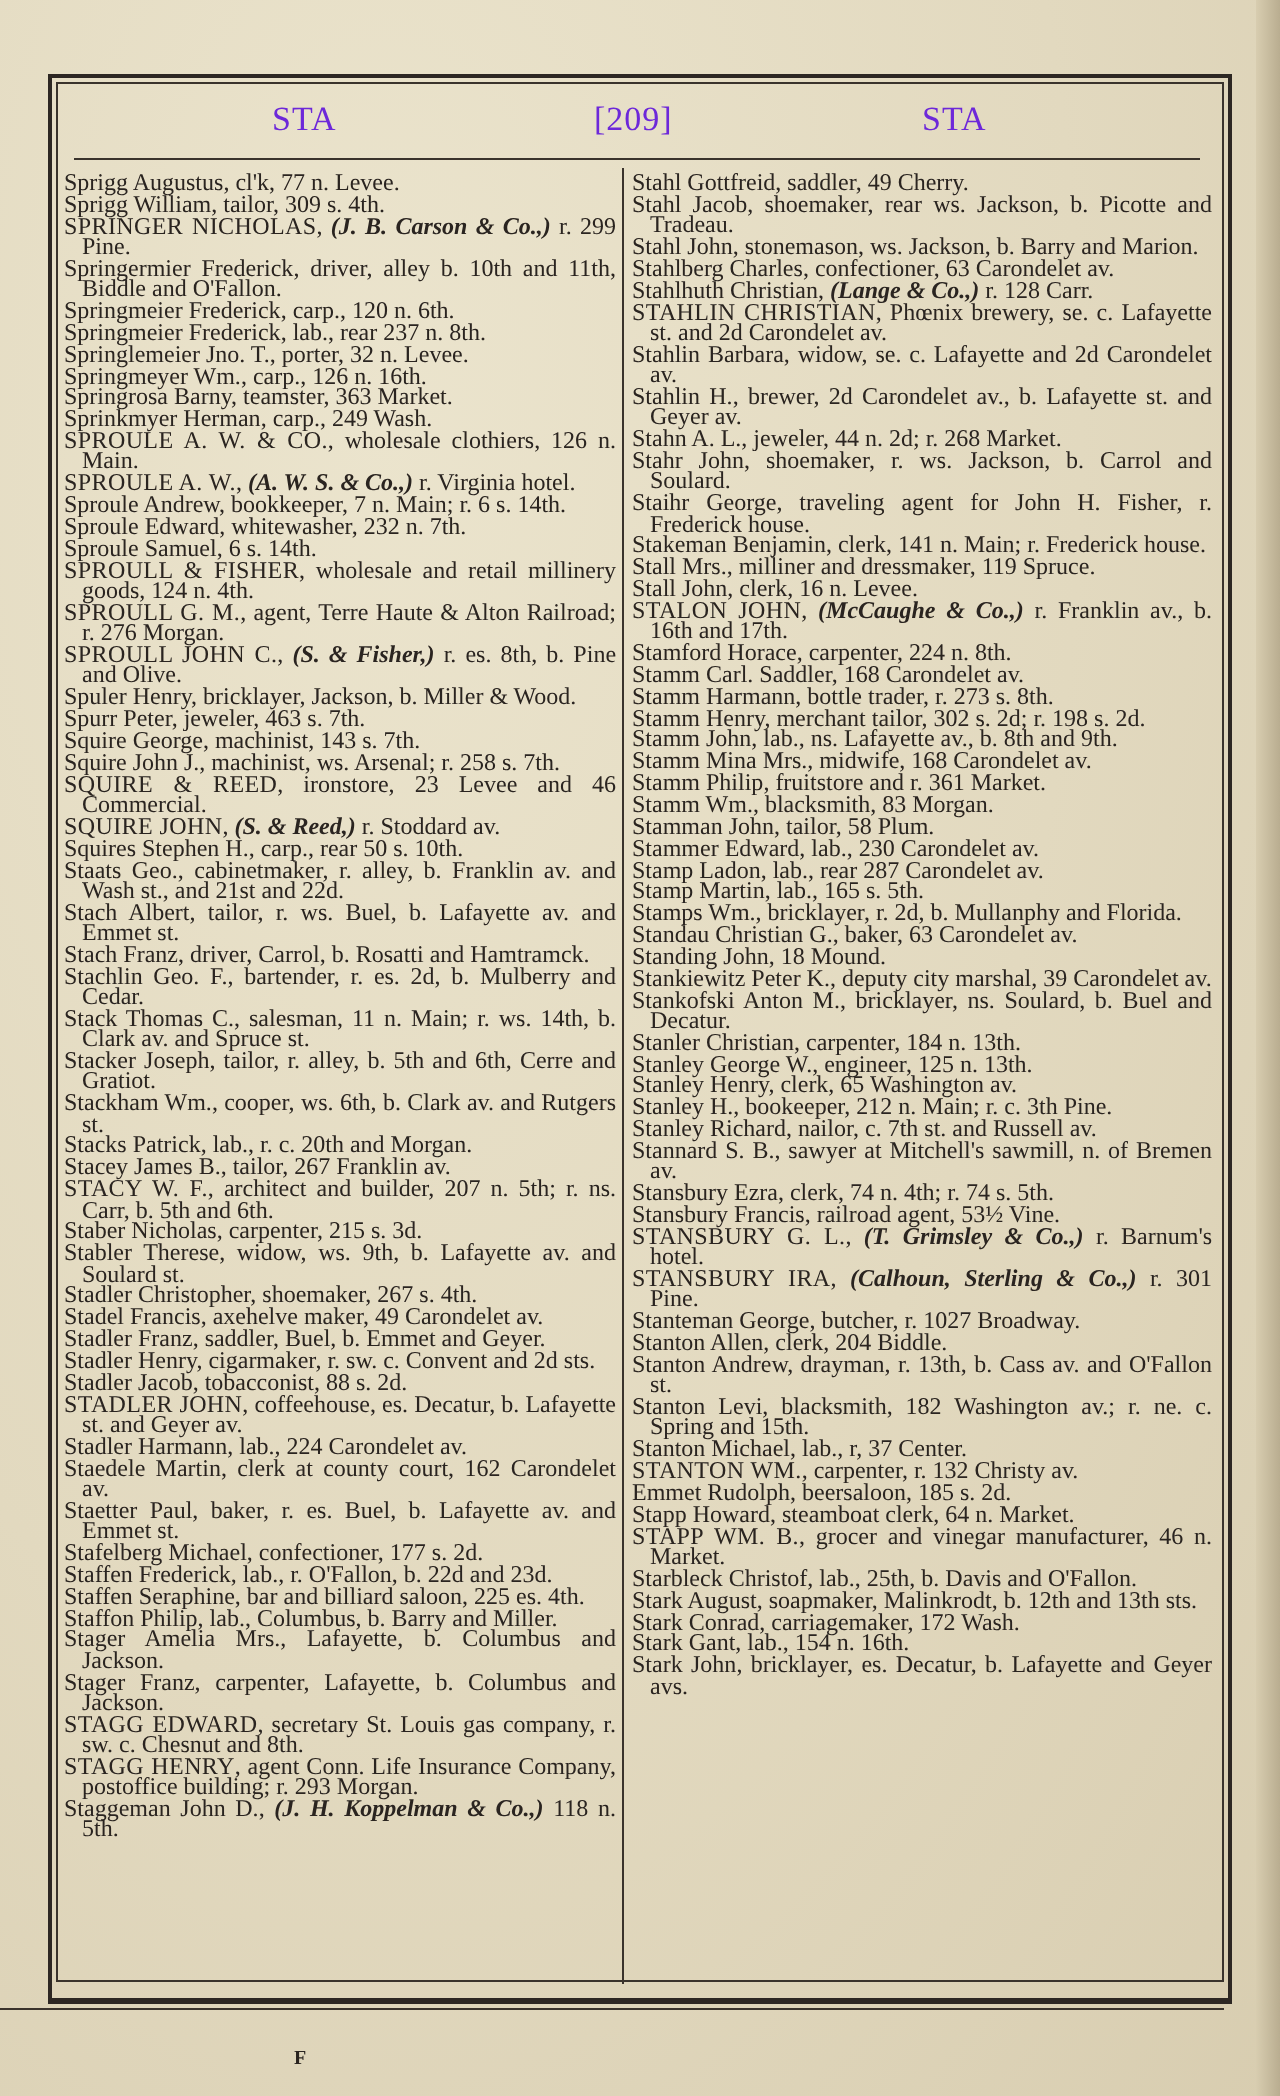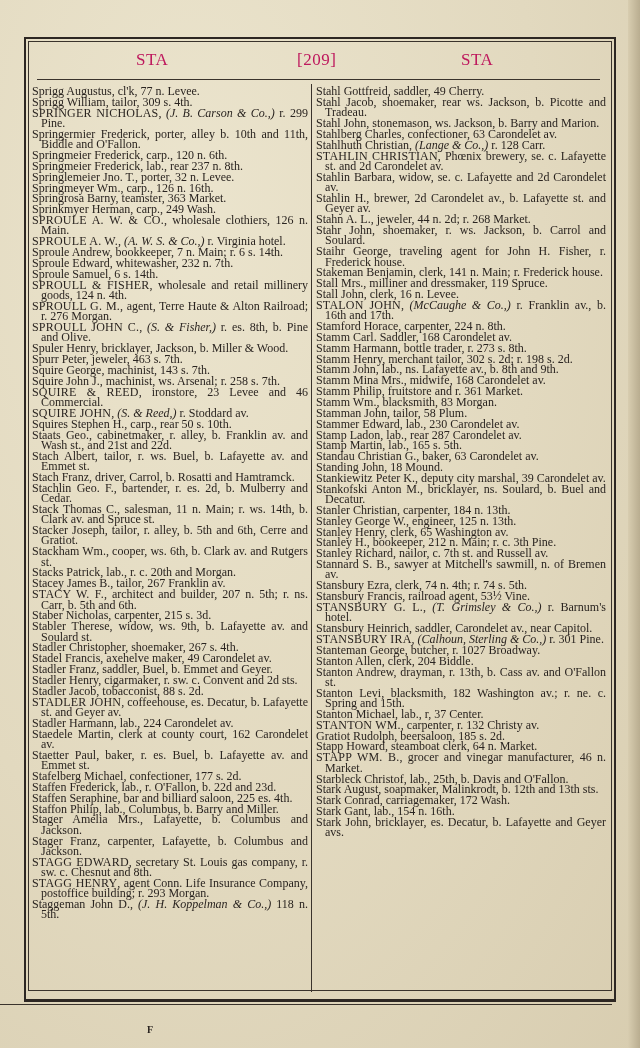--- a/index.html
+++ b/index.html
@@ -22,21 +22,21 @@
   }
   .inner-frame {
     position: absolute; left: 28px; top: 41px; width: 582px; height: 948px;
     border: 1px solid #3a332c;
   }
   .header {
     position: absolute; left: 28px; top: 46px; width: 582px; height: 28px;
   }
   .header .left, .header .center, .header .right {
     position: absolute; top: 4px; font-family: "Liberation Serif", serif;
-    font-size: 17px; letter-spacing: 0.5px; color: #be185d;
+    font-size: 17px; letter-spacing: 0.5px; color: #6d28d9;
   }
   .header .left { left: 108px; }
   .header .center { left: 269px; }
   .header .right { left: 433px; }
   .header-rule {
     position: absolute; left: 37px; top: 79px; width: 563px; height: 0;
     border-top: 1px solid #3a332c;
   }
   .col-divider {
     position: absolute; left: 311px; top: 84px; width: 0; height: 908px;
@@ -49,21 +49,21 @@
     text-align: justify;
   }
   .col-left { left: 32px; width: 276px; }
   .col-right { left: 316px; width: 290px; }
   .entry {
     padding-left: 9px; text-indent: -9px;
     margin: 0 0 0.5px 0;
   }
   .entry .name { }
   .entry .name.caps { letter-spacing: 0.2px; }
-  .entry .firm { font-style: italic; font-weight: normal; }
+  .entry .firm { font-style: italic; font-weight: bold; }
   .footer-rule {
     position: absolute; left: 0; top: 1004px; width: 612px; height: 0;
     border-top: 1px solid #3a332c;
   }
   .signature {
     position: absolute; left: 147px; top: 1024px;
     font-family: "Liberation Serif", serif; font-size: 10px; font-weight: bold;
   }
 </style>
 </head>
@@ -78,21 +78,21 @@
   <span class="center">[209]</span>
   <span class="right">STA</span>
 </div>
 <div class="header-rule"></div>
 <div class="col-divider"></div>
 
 <div class="column col-left" id="col-left">
     <div class="entry"><span class="name">Sprigg Augustus</span><span class="rest">, cl'k, 77 n. Levee.</span></div>
     <div class="entry"><span class="name">Sprigg William</span><span class="rest">, tailor, 309 s. 4th.</span></div>
     <div class="entry"><span class="name caps">SPRINGER NICHOLAS</span>, <span class="firm">(J. B. Carson &amp; Co.,)</span><span class="rest"> r. 299 Pine.</span></div>
-    <div class="entry"><span class="name">Springermier Frederick</span><span class="rest">, porter, alley b. 10th and 11th, Biddle and O'Fallon.</span></div>
+    <div class="entry"><span class="name">Springermier Frederick</span><span class="rest">, driver, alley b. 10th and 11th, Biddle and O'Fallon.</span></div>
     <div class="entry"><span class="name">Springmeier Frederick</span><span class="rest">, carp., 120 n. 6th.</span></div>
     <div class="entry"><span class="name">Springmeier Frederick</span><span class="rest">, lab., rear 237 n. 8th.</span></div>
     <div class="entry"><span class="name">Springlemeier Jno. T.</span><span class="rest">, porter, 32 n. Levee.</span></div>
     <div class="entry"><span class="name">Springmeyer Wm.</span><span class="rest">, carp., 126 n. 16th.</span></div>
     <div class="entry"><span class="name">Springrosa Barny</span><span class="rest">, teamster, 363 Market.</span></div>
     <div class="entry"><span class="name">Sprinkmyer Herman</span><span class="rest">, carp., 249 Wash.</span></div>
     <div class="entry"><span class="name caps">SPROULE A. W. &amp; CO.</span><span class="rest">, wholesale clothiers, 126 n. Main.</span></div>
     <div class="entry"><span class="name caps">SPROULE A. W.</span>, <span class="firm">(A. W. S. &amp; Co.,)</span><span class="rest"> r. Virginia hotel.</span></div>
     <div class="entry"><span class="name">Sproule Andrew</span><span class="rest">, bookkeeper, 7 n. Main; r. 6 s. 14th.</span></div>
     <div class="entry"><span class="name">Sproule Edward</span><span class="rest">, whitewasher, 232 n. 7th.</span></div>
@@ -159,42 +159,42 @@
     <div class="entry"><span class="name">Stamm Harmann</span><span class="rest">, bottle trader, r. 273 s. 8th.</span></div>
     <div class="entry"><span class="name">Stamm Henry</span><span class="rest">, merchant tailor, 302 s. 2d; r. 198 s. 2d.</span></div>
     <div class="entry"><span class="name">Stamm John</span><span class="rest">, lab., ns. Lafayette av., b. 8th and 9th.</span></div>
     <div class="entry"><span class="name">Stamm Mina Mrs.</span><span class="rest">, midwife, 168 Carondelet av.</span></div>
     <div class="entry"><span class="name">Stamm Philip</span><span class="rest">, fruitstore and r. 361 Market.</span></div>
     <div class="entry"><span class="name">Stamm Wm.</span><span class="rest">, blacksmith, 83 Morgan.</span></div>
     <div class="entry"><span class="name">Stamman John</span><span class="rest">, tailor, 58 Plum.</span></div>
     <div class="entry"><span class="name">Stammer Edward</span><span class="rest">, lab., 230 Carondelet av.</span></div>
     <div class="entry"><span class="name">Stamp Ladon</span><span class="rest">, lab., rear 287 Carondelet av.</span></div>
     <div class="entry"><span class="name">Stamp Martin</span><span class="rest">, lab., 165 s. 5th.</span></div>
+    <div class="entry"><span class="name">Stamps Wm.</span><span class="rest">, bricklayer, r. 2d, b. Mullanphy and Florida.</span></div>
     <div class="entry"><span class="name">Standau Christian G.</span><span class="rest">, baker, 63 Carondelet av.</span></div>
     <div class="entry"><span class="name">Standing John</span><span class="rest">, 18 Mound.</span></div>
     <div class="entry"><span class="name">Stankiewitz Peter K.</span><span class="rest">, deputy city marshal, 39 Carondelet av.</span></div>
     <div class="entry"><span class="name">Stankofski Anton M.</span><span class="rest">, bricklayer, ns. Soulard, b. Buel and Decatur.</span></div>
     <div class="entry"><span class="name">Stanler Christian</span><span class="rest">, carpenter, 184 n. 13th.</span></div>
     <div class="entry"><span class="name">Stanley George W.</span><span class="rest">, engineer, 125 n. 13th.</span></div>
     <div class="entry"><span class="name">Stanley Henry</span><span class="rest">, clerk, 65 Washington av.</span></div>
     <div class="entry"><span class="name">Stanley H.</span><span class="rest">, bookeeper, 212 n. Main; r. c. 3th Pine.</span></div>
     <div class="entry"><span class="name">Stanley Richard</span><span class="rest">, nailor, c. 7th st. and Russell av.</span></div>
     <div class="entry"><span class="name">Stannard S. B.</span><span class="rest">, sawyer at Mitchell's sawmill, n. of Bremen av.</span></div>
     <div class="entry"><span class="name">Stansbury Ezra</span><span class="rest">, clerk, 74 n. 4th; r. 74 s. 5th.</span></div>
     <div class="entry"><span class="name">Stansbury Francis</span><span class="rest">, railroad agent, 53½ Vine.</span></div>
     <div class="entry"><span class="name caps">STANSBURY G. L.</span>, <span class="firm">(T. Grimsley &amp; Co.,)</span><span class="rest"> r. Barnum's hotel.</span></div>
-    <div class="entry"><span class="name">Stansbury Heinrich</span><span class="rest">, saddler, Carondelet av., near Capitol.</span></div>
     <div class="entry"><span class="name caps">STANSBURY IRA</span>, <span class="firm">(Calhoun, Sterling &amp; Co.,)</span><span class="rest"> r. 301 Pine.</span></div>
     <div class="entry"><span class="name">Stanteman George</span><span class="rest">, butcher, r. 1027 Broadway.</span></div>
     <div class="entry"><span class="name">Stanton Allen</span><span class="rest">, clerk, 204 Biddle.</span></div>
     <div class="entry"><span class="name">Stanton Andrew</span><span class="rest">, drayman, r. 13th, b. Cass av. and O'Fallon st.</span></div>
     <div class="entry"><span class="name">Stanton Levi</span><span class="rest">, blacksmith, 182 Washington av.; r. ne. c. Spring and 15th.</span></div>
     <div class="entry"><span class="name">Stanton Michael</span><span class="rest">, lab., r, 37 Center.</span></div>
     <div class="entry"><span class="name caps">STANTON WM.</span><span class="rest">, carpenter, r. 132 Christy av.</span></div>
-    <div class="entry"><span class="name">Gratiot Rudolph</span><span class="rest">, beersaloon, 185 s. 2d.</span></div>
+    <div class="entry"><span class="name">Emmet Rudolph</span><span class="rest">, beersaloon, 185 s. 2d.</span></div>
     <div class="entry"><span class="name">Stapp Howard</span><span class="rest">, steamboat clerk, 64 n. Market.</span></div>
     <div class="entry"><span class="name caps">STAPP WM. B.</span><span class="rest">, grocer and vinegar manufacturer, 46 n. Market.</span></div>
     <div class="entry"><span class="name">Starbleck Christof</span><span class="rest">, lab., 25th, b. Davis and O'Fallon.</span></div>
     <div class="entry"><span class="name">Stark August</span><span class="rest">, soapmaker, Malinkrodt, b. 12th and 13th sts.</span></div>
     <div class="entry"><span class="name">Stark Conrad</span><span class="rest">, carriagemaker, 172 Wash.</span></div>
     <div class="entry"><span class="name">Stark Gant</span><span class="rest">, lab., 154 n. 16th.</span></div>
     <div class="entry"><span class="name">Stark John</span><span class="rest">, bricklayer, es. Decatur, b. Lafayette and Geyer avs.</span></div>
   </div>
 
 <div class="footer-rule"></div>

